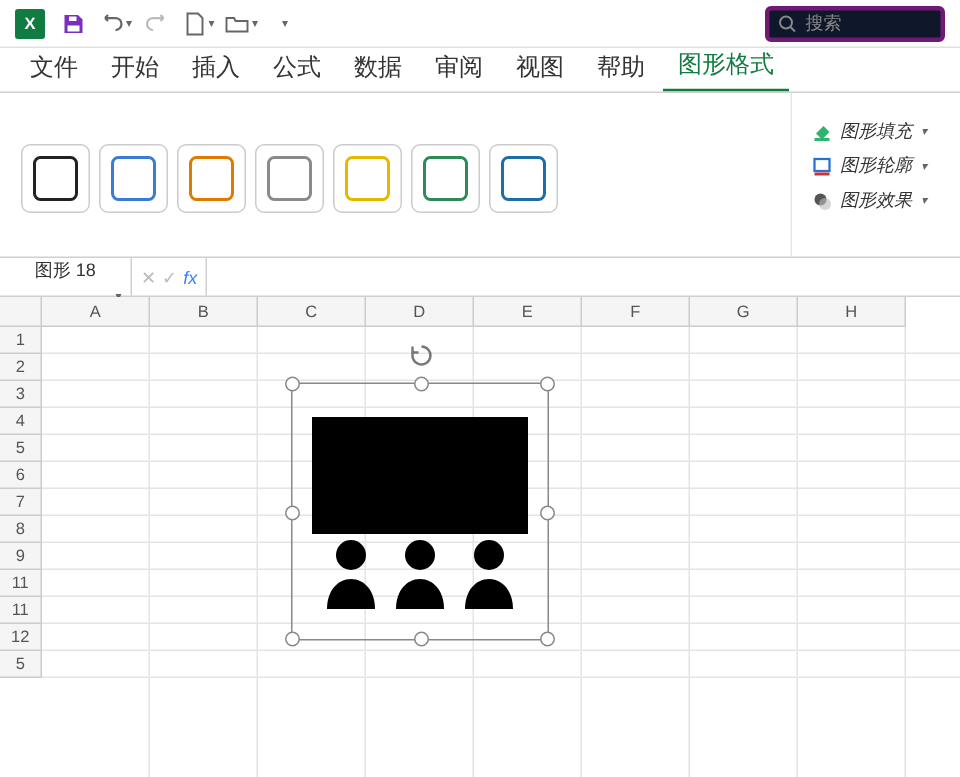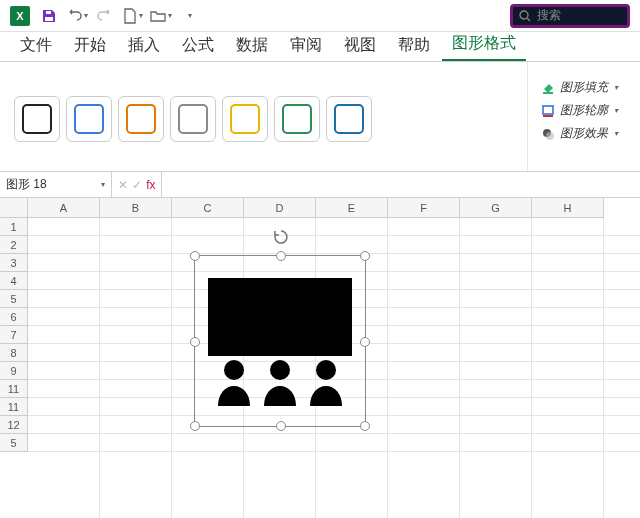--- a/index.html
+++ b/index.html
@@ -28,21 +28,21 @@
   .big-btn .icn { width: 32px; height: 32px; display: flex; align-items: center; justify-content: center; color: #107c41; }
   .big-btn .cap { font-size: 11px; color: #333; }
   .style-swatch { width: 46px; height: 46px; border: 1px solid #ccc; border-radius: 6px; display: flex; align-items: center; justify-content: center; }
   .style-swatch .inner { width: 30px; height: 30px; border-radius: 5px; }
   .small-row { display: flex; align-items: center; gap: 4px; padding: 2px 4px; border-radius: 3px; font-size: 12px; color: #333; white-space: nowrap; }
   .sicon { width: 16px; height: 16px; display: flex; align-items: center; justify-content: center; }
   .drop { font-size: 8px; color: #666; margin-left: 2px; }
 
   
   .fxbar { height: 26px; display: flex; align-items: stretch; border-bottom: 1px solid #d0d0d0; background: #fff; }
-  .namebox { width: 112px; border-right: 1px solid #d0d0d0; display: flex; align-items: center; padding: 0 6px; gap: 4px; position: relative; }
+  .namebox { width: 88px; border-right: 1px solid #d0d0d0; display: flex; align-items: center; padding: 0 6px; gap: 4px; position: relative; flex-direction: column; }
   .namebox .dd { font-size: 8px; color: #666; margin-left: auto; }
   .fxtools { display: flex; align-items: center; gap: 4px; padding: 0 6px; border-right: 1px solid #d0d0d0; color: #999; }
   .fxinput { flex: 1; padding: 0 6px; display: flex; align-items: center; }
 
   
   .grid { position: relative; width: 640px; height: 320px; overflow: hidden; background: #fff; }
   .sel-all { position: absolute; left: 0; top: 0; width: 28px; height: 20px; border-right: 1px solid #ccc; border-bottom: 1px solid #ccc; background: #f5f5f5; }
   .col-headers { position: absolute; left: 28px; top: 0; height: 20px; display: flex; }
   .col-h { width: 72px; border-right: 1px solid #ccc; border-bottom: 1px solid #ccc; background: #f5f5f5; display: flex; align-items: center; justify-content: center; font-size: 11px; color: #555; }
   .row-headers { position: absolute; left: 0; top: 20px; width: 28px; }
@@ -184,21 +184,21 @@
 </div>
 
 <div class="fxbar">
   <div class="namebox">
     <span>图形 18</span>
     <span class="dd">▾</span>
   </div>
   <div class="fxtools">
     <span style="color:#bbb">✕</span>
     <span style="color:#bbb">✓</span>
-    <span style="color:#be185d">fx</span>
+    <span style="font-style:italic; color:#3b82f6">fx</span>
   </div>
   <div class="fxinput"></div>
 </div>
 
 <div class="grid">
   <div class="sel-all"></div>
   <div class="col-headers" id="colh">
       <div class="col-h">A</div>
       <div class="col-h">B</div>
       <div class="col-h">C</div>

